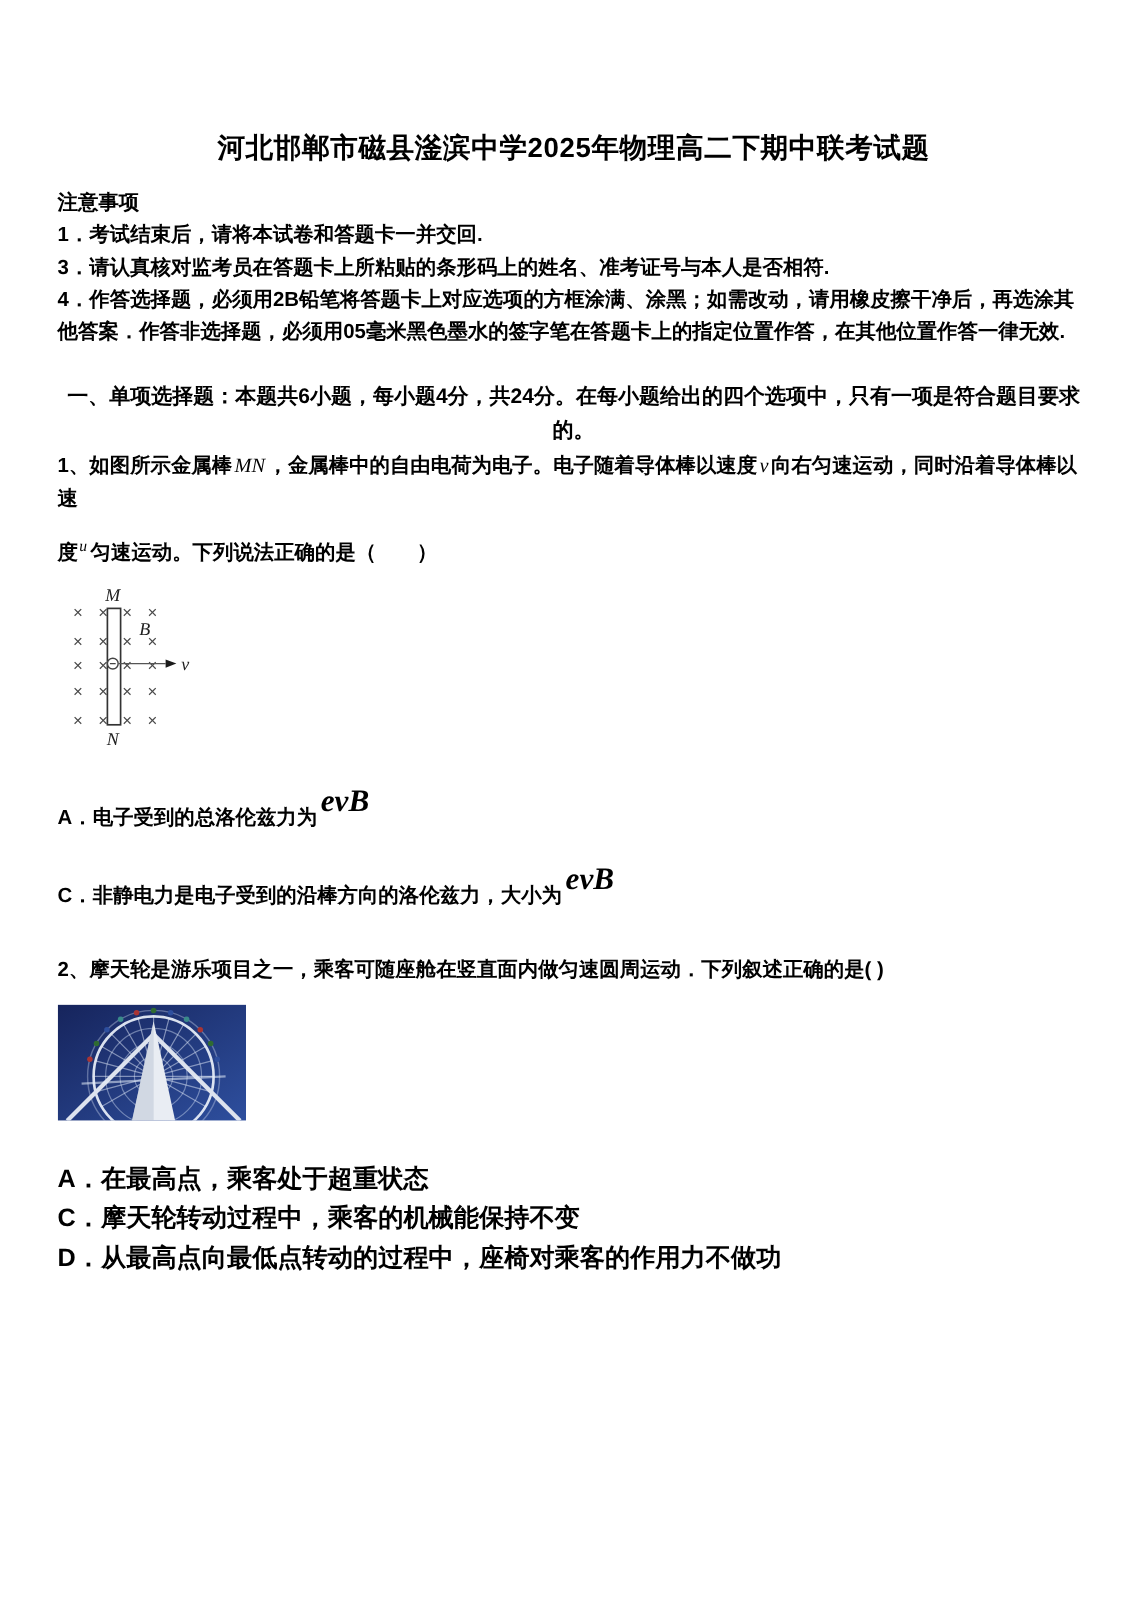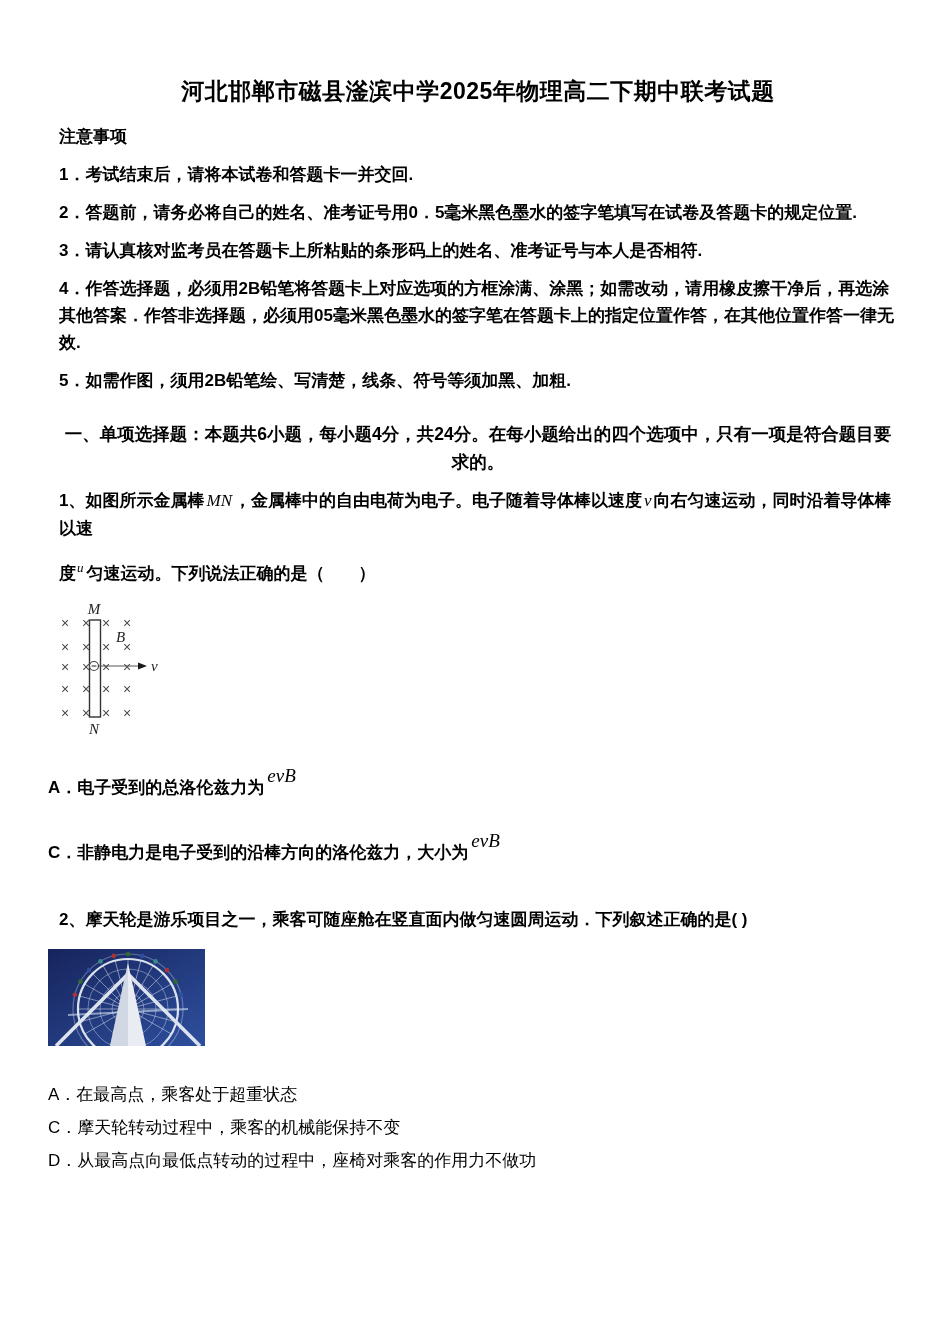--- a/index.html
+++ b/index.html
@@ -1,55 +1,53 @@
 <!DOCTYPE html>
 <html><head>
 <meta charset="utf-8">
 <style>
   html,body{margin:0;padding:0;background:#ffffff;}
   body{width:950px;height:1344px;overflow:hidden;font-family:"Liberation Sans",sans-serif;color:#000;}
-  .page{box-sizing:border-box;width:950px;height:1344px;padding:76px 42px 0 48px;}
+  .page{box-sizing:border-box;width:950px;height:1344px;padding:108px 42px 0 48px;}
   .title{font-size:23px;font-weight:bold;text-align:center;margin:0 0 16px 0;letter-spacing:.5px;}
-  p{margin:11px;}
+  p{margin:0;}
   .notice p{font-size:17px;font-weight:bold;line-height:27px;}
   .notice-heading{font-weight:bold;}
   .section-heading{font-size:17.5px;font-weight:bold;line-height:28px;margin-top:26px;text-align:center;}
   .q-line{font-size:17px;font-weight:bold;line-height:28px;}
   .q1-line1{margin-top:2px;}
   .q1-line2{margin-top:11px;}
   .mvar{font-family:"Liberation Serif",serif;font-style:italic;font-weight:normal;font-size:17px;padding:0 2px;}
   .sup-var{font-family:"Liberation Serif",serif;font-style:italic;font-weight:normal;font-size:13px;vertical-align:super;padding:0 3px 0 1px;}
   .bnum{font-family:"Liberation Serif",serif;font-weight:bold;font-size:17px;padding:0 2px;}
   .figure1{margin:12px 0 0 5px;}
   .q1-options{margin-top:30px;}
   .q1-option{font-size:17px;font-weight:bold;height:30px;margin-bottom:35px;white-space:nowrap;}
   .opt-label{display:inline-block;min-width:28px;}
-  .formula{font-family:"Liberation Serif",serif;font-style:italic;font-weight:normal;font-size:19px;position:relative;top:-11px;padding-left:3px;}
+  .formula{font-family:"Liberation Serif",serif;font-style:italic;font-weight:bold;font-size:26px;position:relative;top:-11px;padding-left:3px;}
   .q2-text{margin-top:0px;}
   .photo{width:157px;height:97px;margin-top:15px;overflow:hidden;}
   .q2-options{margin-top:32px;}
-  .q2-option{font-size:17px;font-weight:normal;line-height:33px;white-space:nowrap;}
+  .q2-option{font-size:21px;font-weight:bold;line-height:33px;white-space:nowrap;}
   .q3-para{margin-top:25px;}
   .q3-line{line-height:37px;}
   svg text.figlab{font-family:"Liberation Serif",serif;font-style:italic;}
 </style>
 </head>
 <body>
 
 <div class="page">
 
   <h1 class="title">河北邯郸市磁县滏滨中学2025年物理高二下期中联考试题</h1>
 
   <div class="notice">
     <p class="notice-heading">注意事项</p>
     <p>1．考试结束后，请将本试卷和答题卡一并交回.</p>
-    <p>2．答题前，请务必将自己的姓名、准考证号用0．5毫米黑色墨水的签字笔填写在试卷及答题卡的规定位置.</p>
     <p>3．请认真核对监考员在答题卡上所粘贴的条形码上的姓名、准考证号与本人是否相符.</p>
     <p>4．作答选择题，必须用2B铅笔将答题卡上对应选项的方框涂满、涂黑；如需改动，请用橡皮擦干净后，再选涂其他答案．作答非选择题，必须用05毫米黑色墨水的签字笔在答题卡上的指定位置作答，在其他位置作答一律无效.</p>
-    <p>5．如需作图，须用2B铅笔绘、写清楚，线条、符号等须加黑、加粗.</p>
   </div>
 
   <p class="section-heading">一、单项选择题：本题共6小题，每小题4分，共24分。在每小题给出的四个选项中，只有一项是符合题目要求的。</p>
 
   <p class="q-line q1-line1"><span>1、如图所示金属棒</span><span class="mvar">MN</span><span>，金属棒中的自由电荷为电子。电子随着导体棒以速度</span><span class="mvar">v</span><span>向右匀速运动，同时沿着导体棒以速</span></p>
   <p class="q-line q1-line2"><span>度</span><span class="sup-var">u</span><span>匀速运动。下列说法正确的是（　　）</span></p>
 
   <div class="figure1">
     <svg width="170" height="142" viewBox="0 0 170 142">
 

